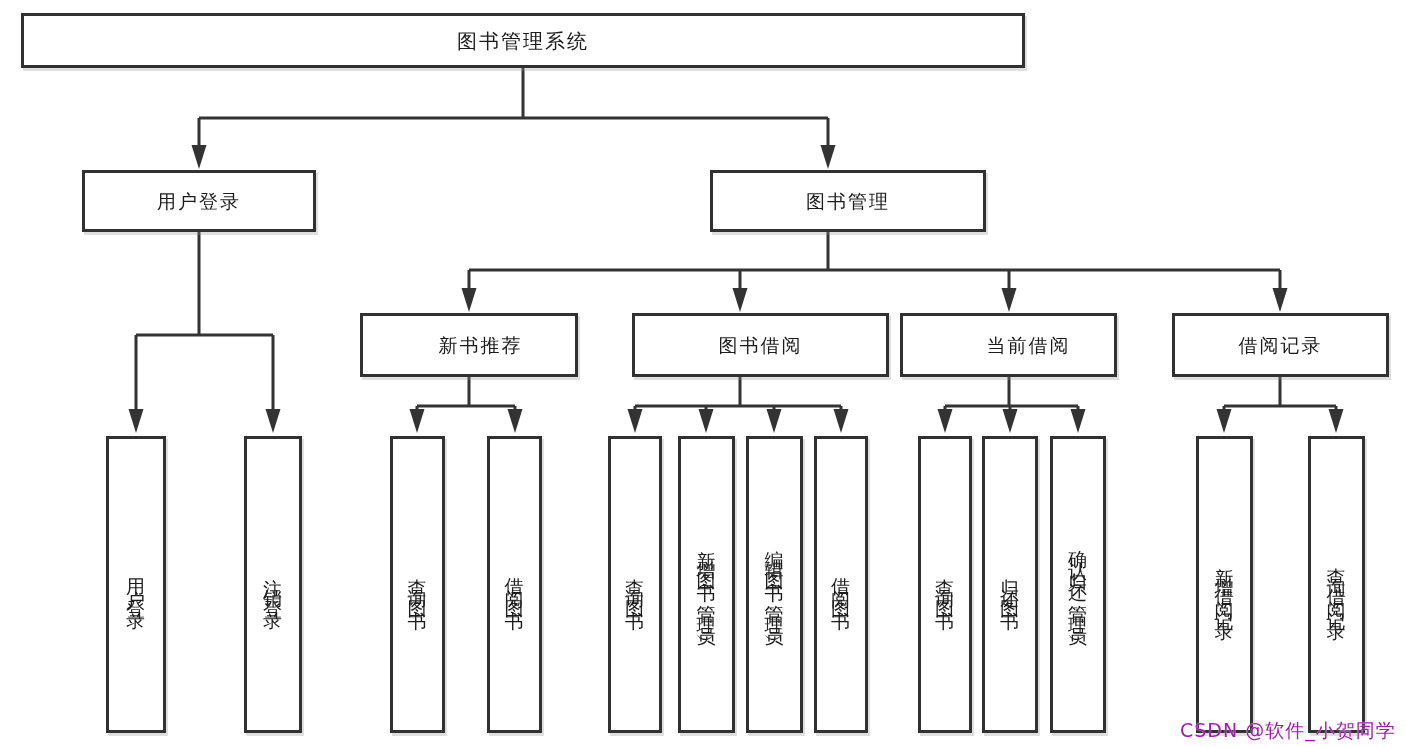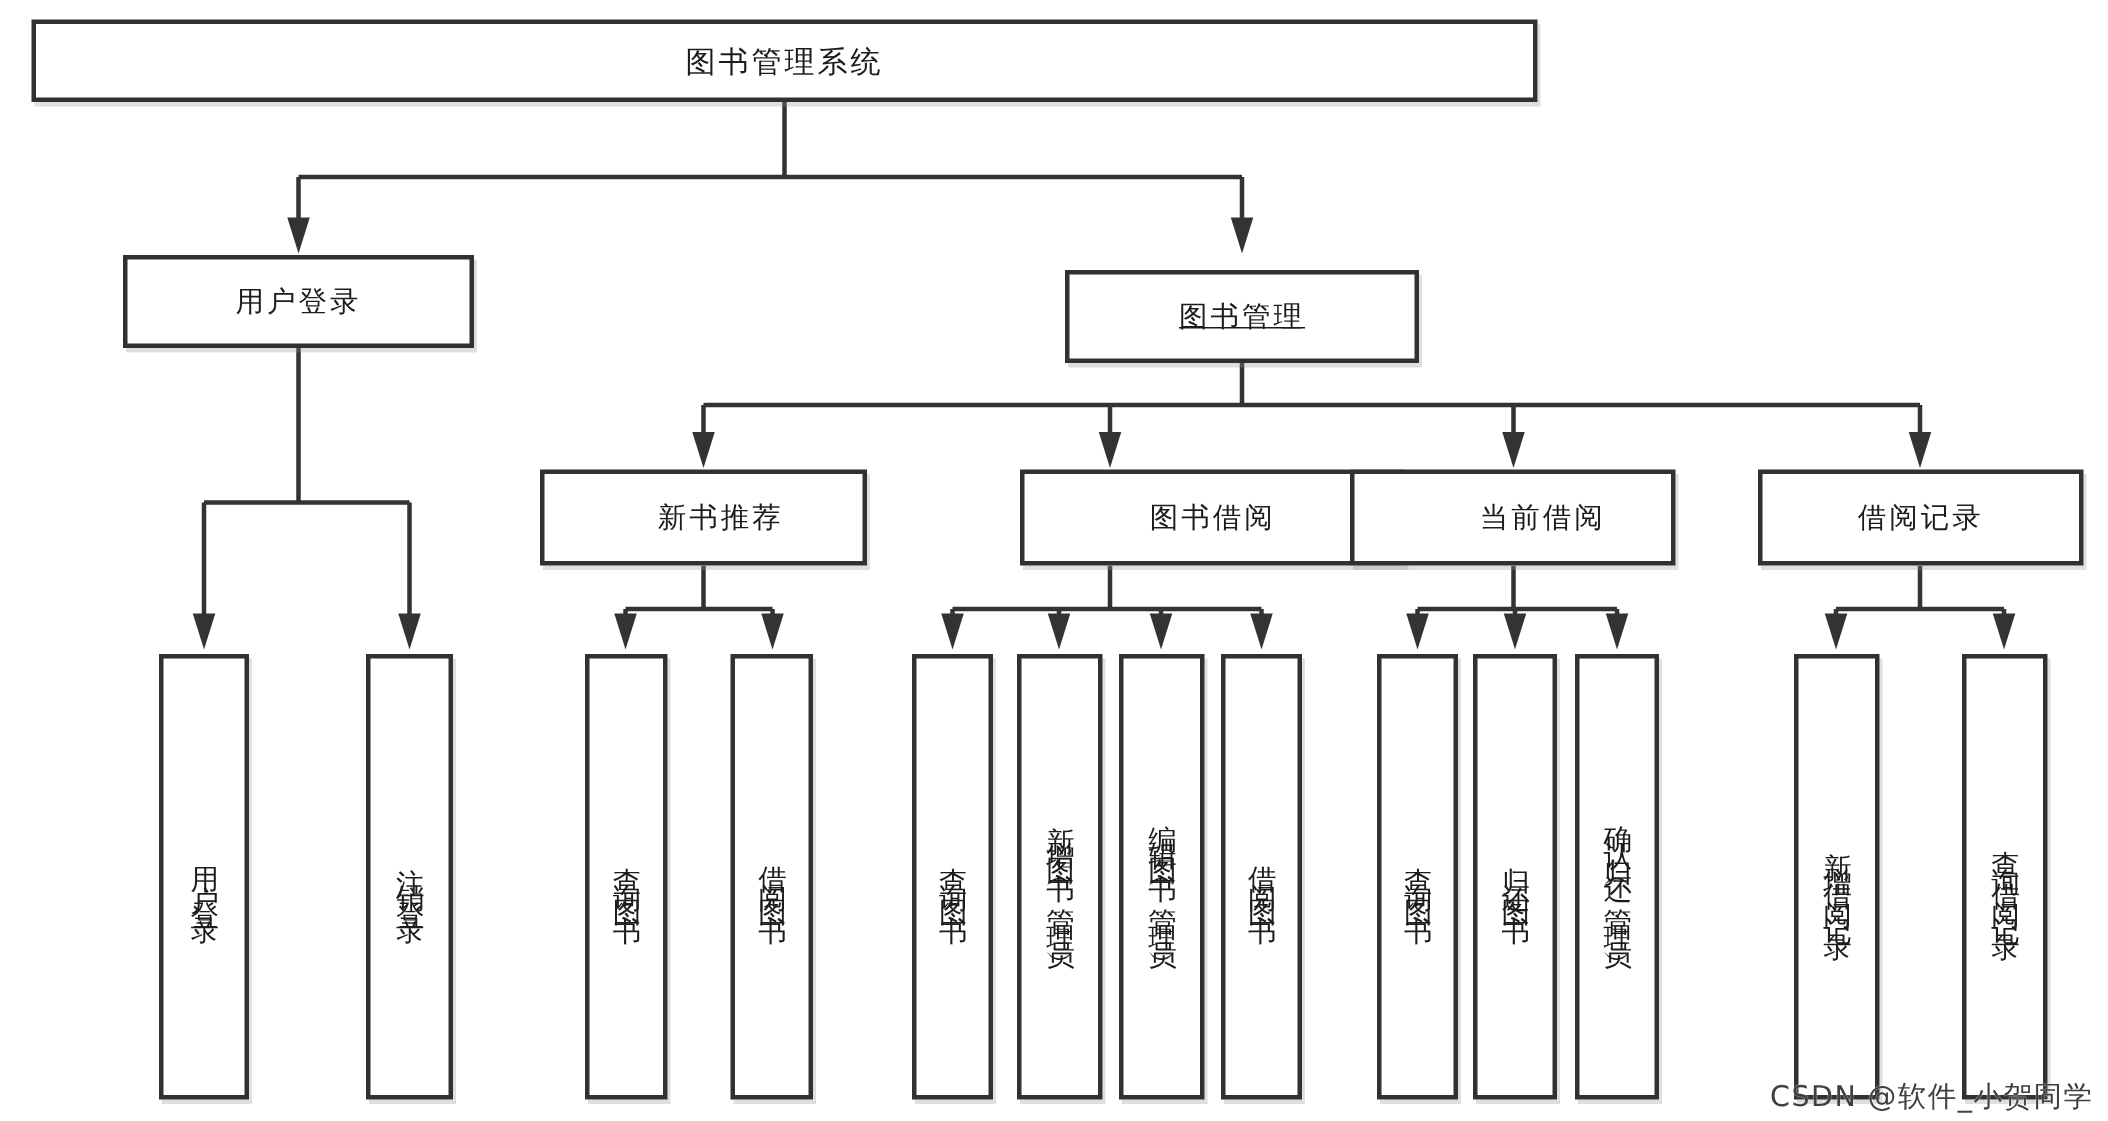--- a/index.html
+++ b/index.html
@@ -26,21 +26,21 @@
   .node.v .label{
     writing-mode:vertical-rl;
     text-orientation:mixed;
     font-size:19px;
     letter-spacing:11px;
     line-height:1;
     white-space:nowrap;
   }
   .watermark{
     position:absolute;left:1180px;top:718px;
-    font-size:19px;color:#404040;letter-spacing:1px;
+    font-size:19px;color:#a21caf;letter-spacing:1px;
     white-space:nowrap;z-index:6;
     text-shadow:0 0 1px #ffffff;
   }
 </style>
 </head>
 <body>
 
 <div class="canvas">
 
   <svg class="wires" width="1405" height="747" viewBox="0 0 1405 747" aria-hidden="true">
@@ -86,28 +86,28 @@
     </g>
   </svg>
 
   <div class="node h root" style="left:21px;top:13px;width:1004px;height:55px;">
     <span class="label">图书管理系统</span>
   </div>
 
   <div class="node h" style="left:82px;top:170px;width:234px;height:62px;">
     <span class="label">用户登录</span>
   </div>
-  <div class="node h" style="left:710px;top:180px;width:236px;height:62px;text-decoration:underline;">
+  <div class="node h" style="left:710px;top:170px;width:276px;height:62px;">
     <span class="label">图书管理</span>
   </div>
 
   <div class="node h" style="left:360px;top:313px;width:218px;height:64px;padding-left:23px;">
     <span class="label">新书推荐</span>
   </div>
-  <div class="node h" style="left:632px;top:313px;width:257px;height:64px;margin-left:48px;">
+  <div class="node h" style="left:632px;top:313px;width:257px;height:64px;">
     <span class="label">图书借阅</span>
   </div>
   <div class="node h" style="left:900px;top:313px;width:217px;height:64px;padding-left:40px;">
     <span class="label">当前借阅</span>
   </div>
   <div class="node h" style="left:1172px;top:313px;width:217px;height:64px;">
     <span class="label">借阅记录</span>
   </div>
 
   <div class="node v" style="left:106px;top:436px;width:60px;height:297px;">

